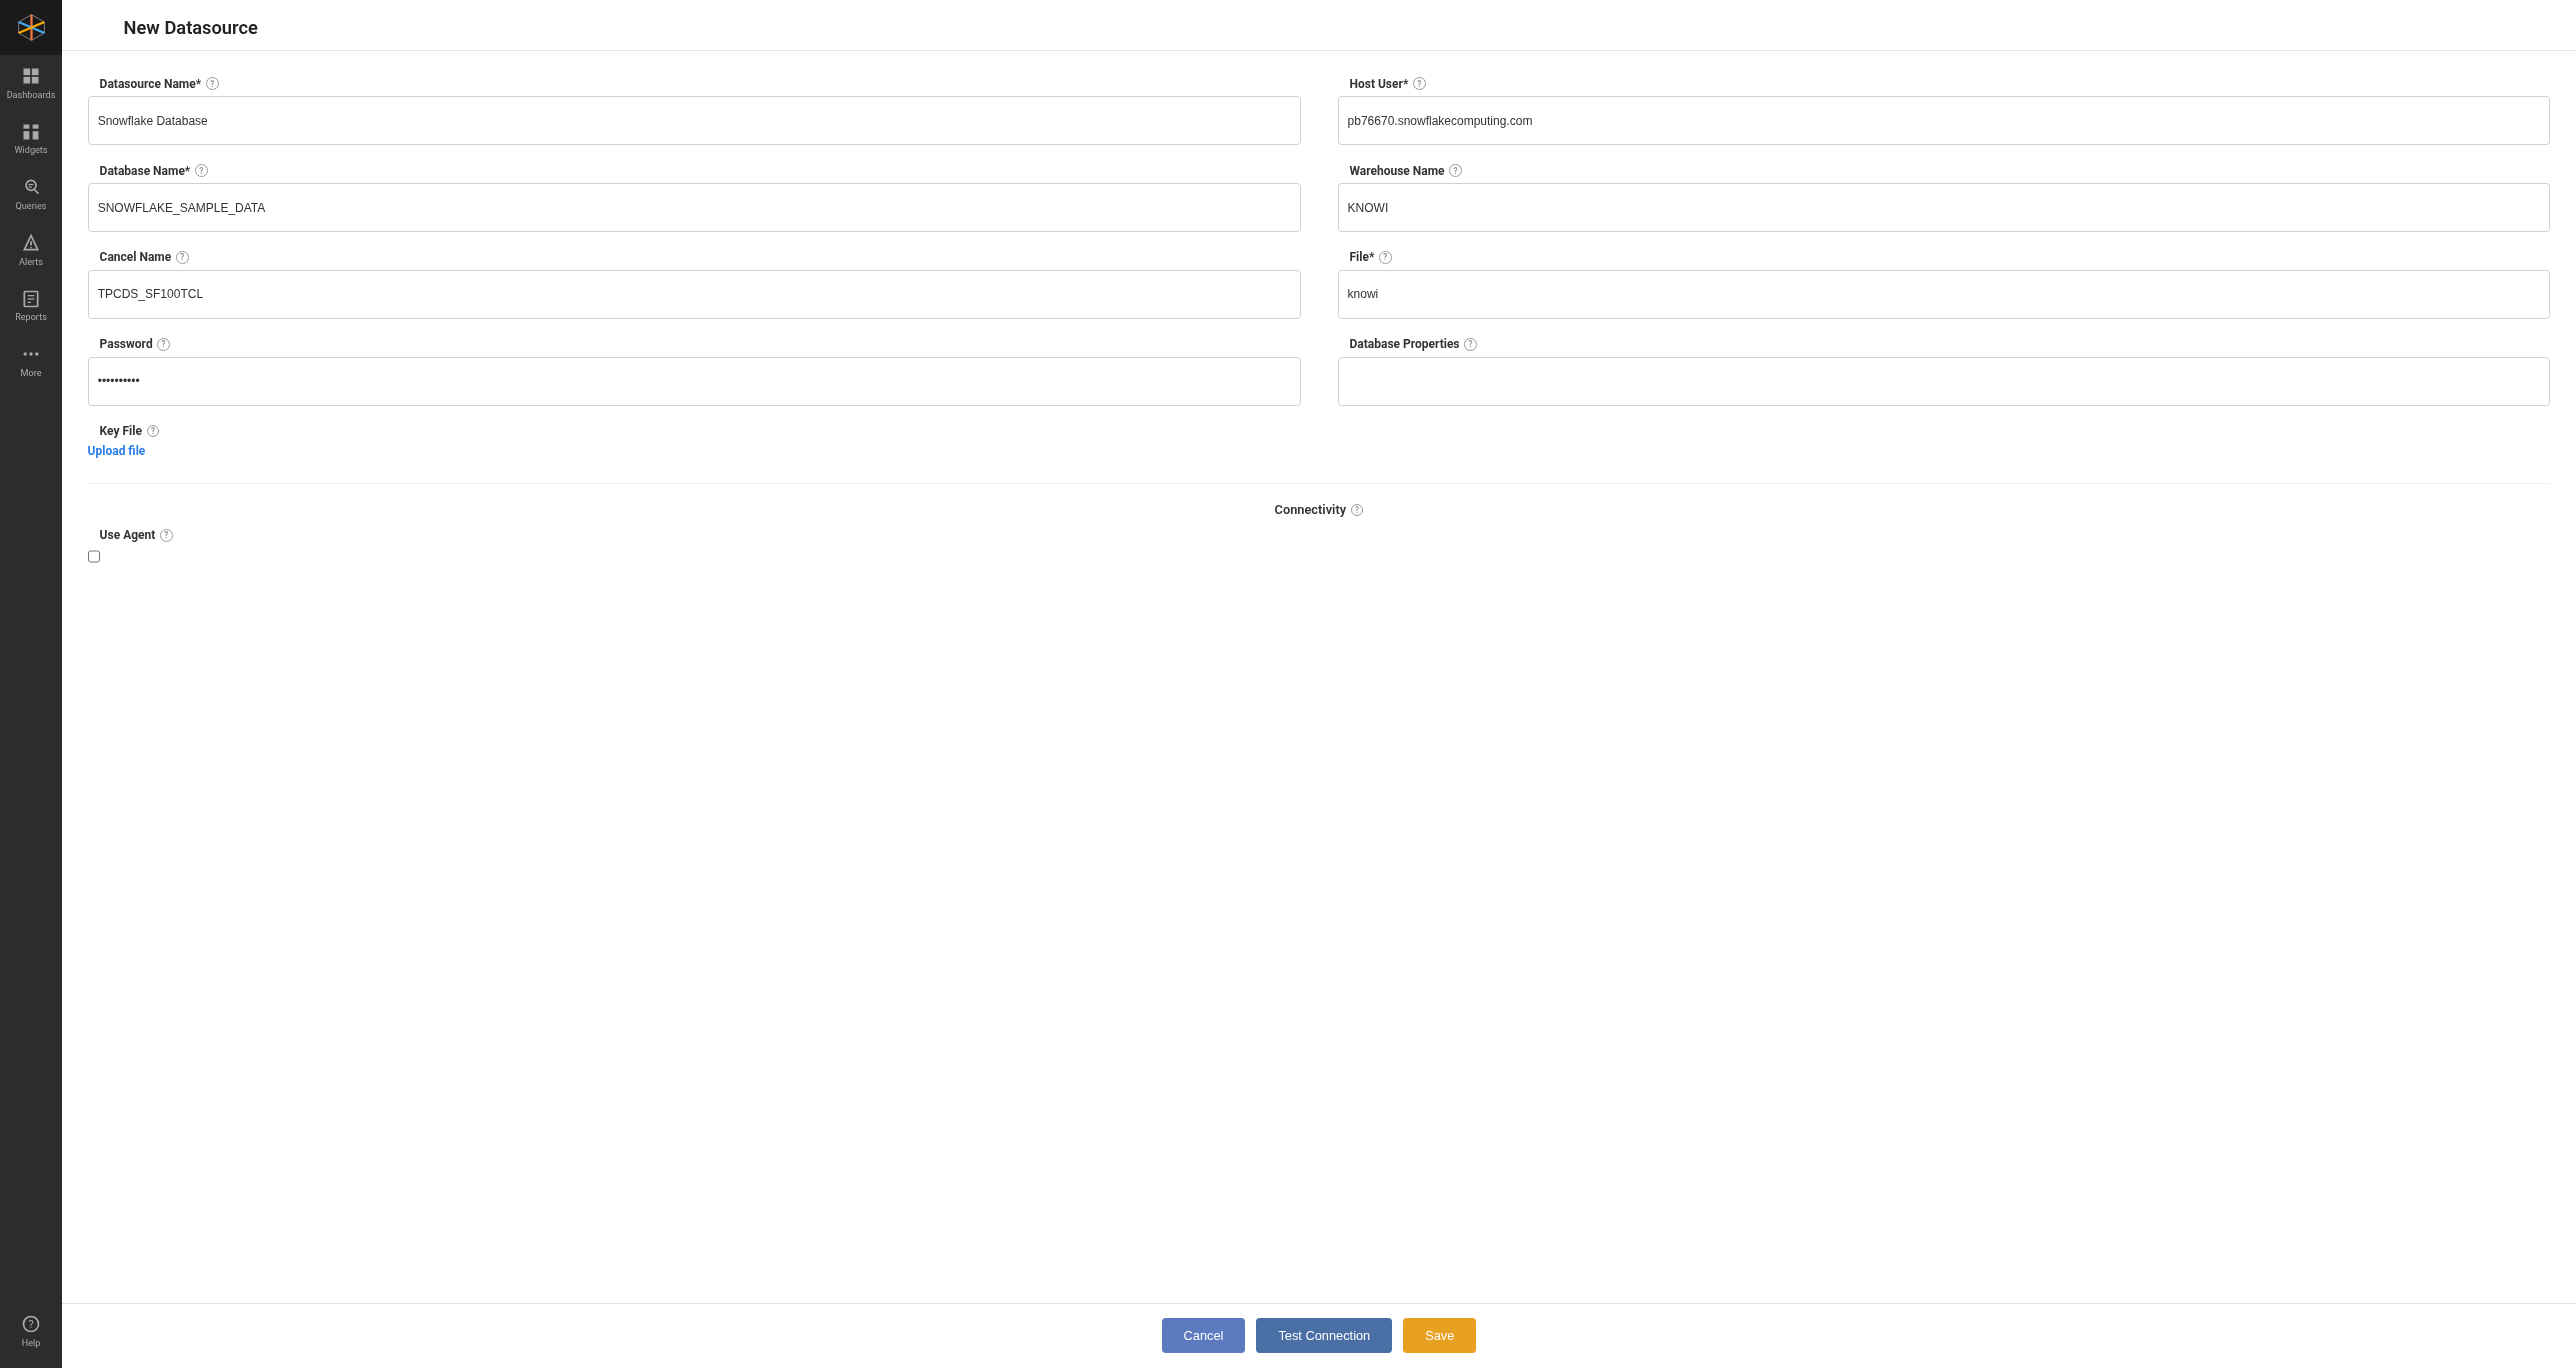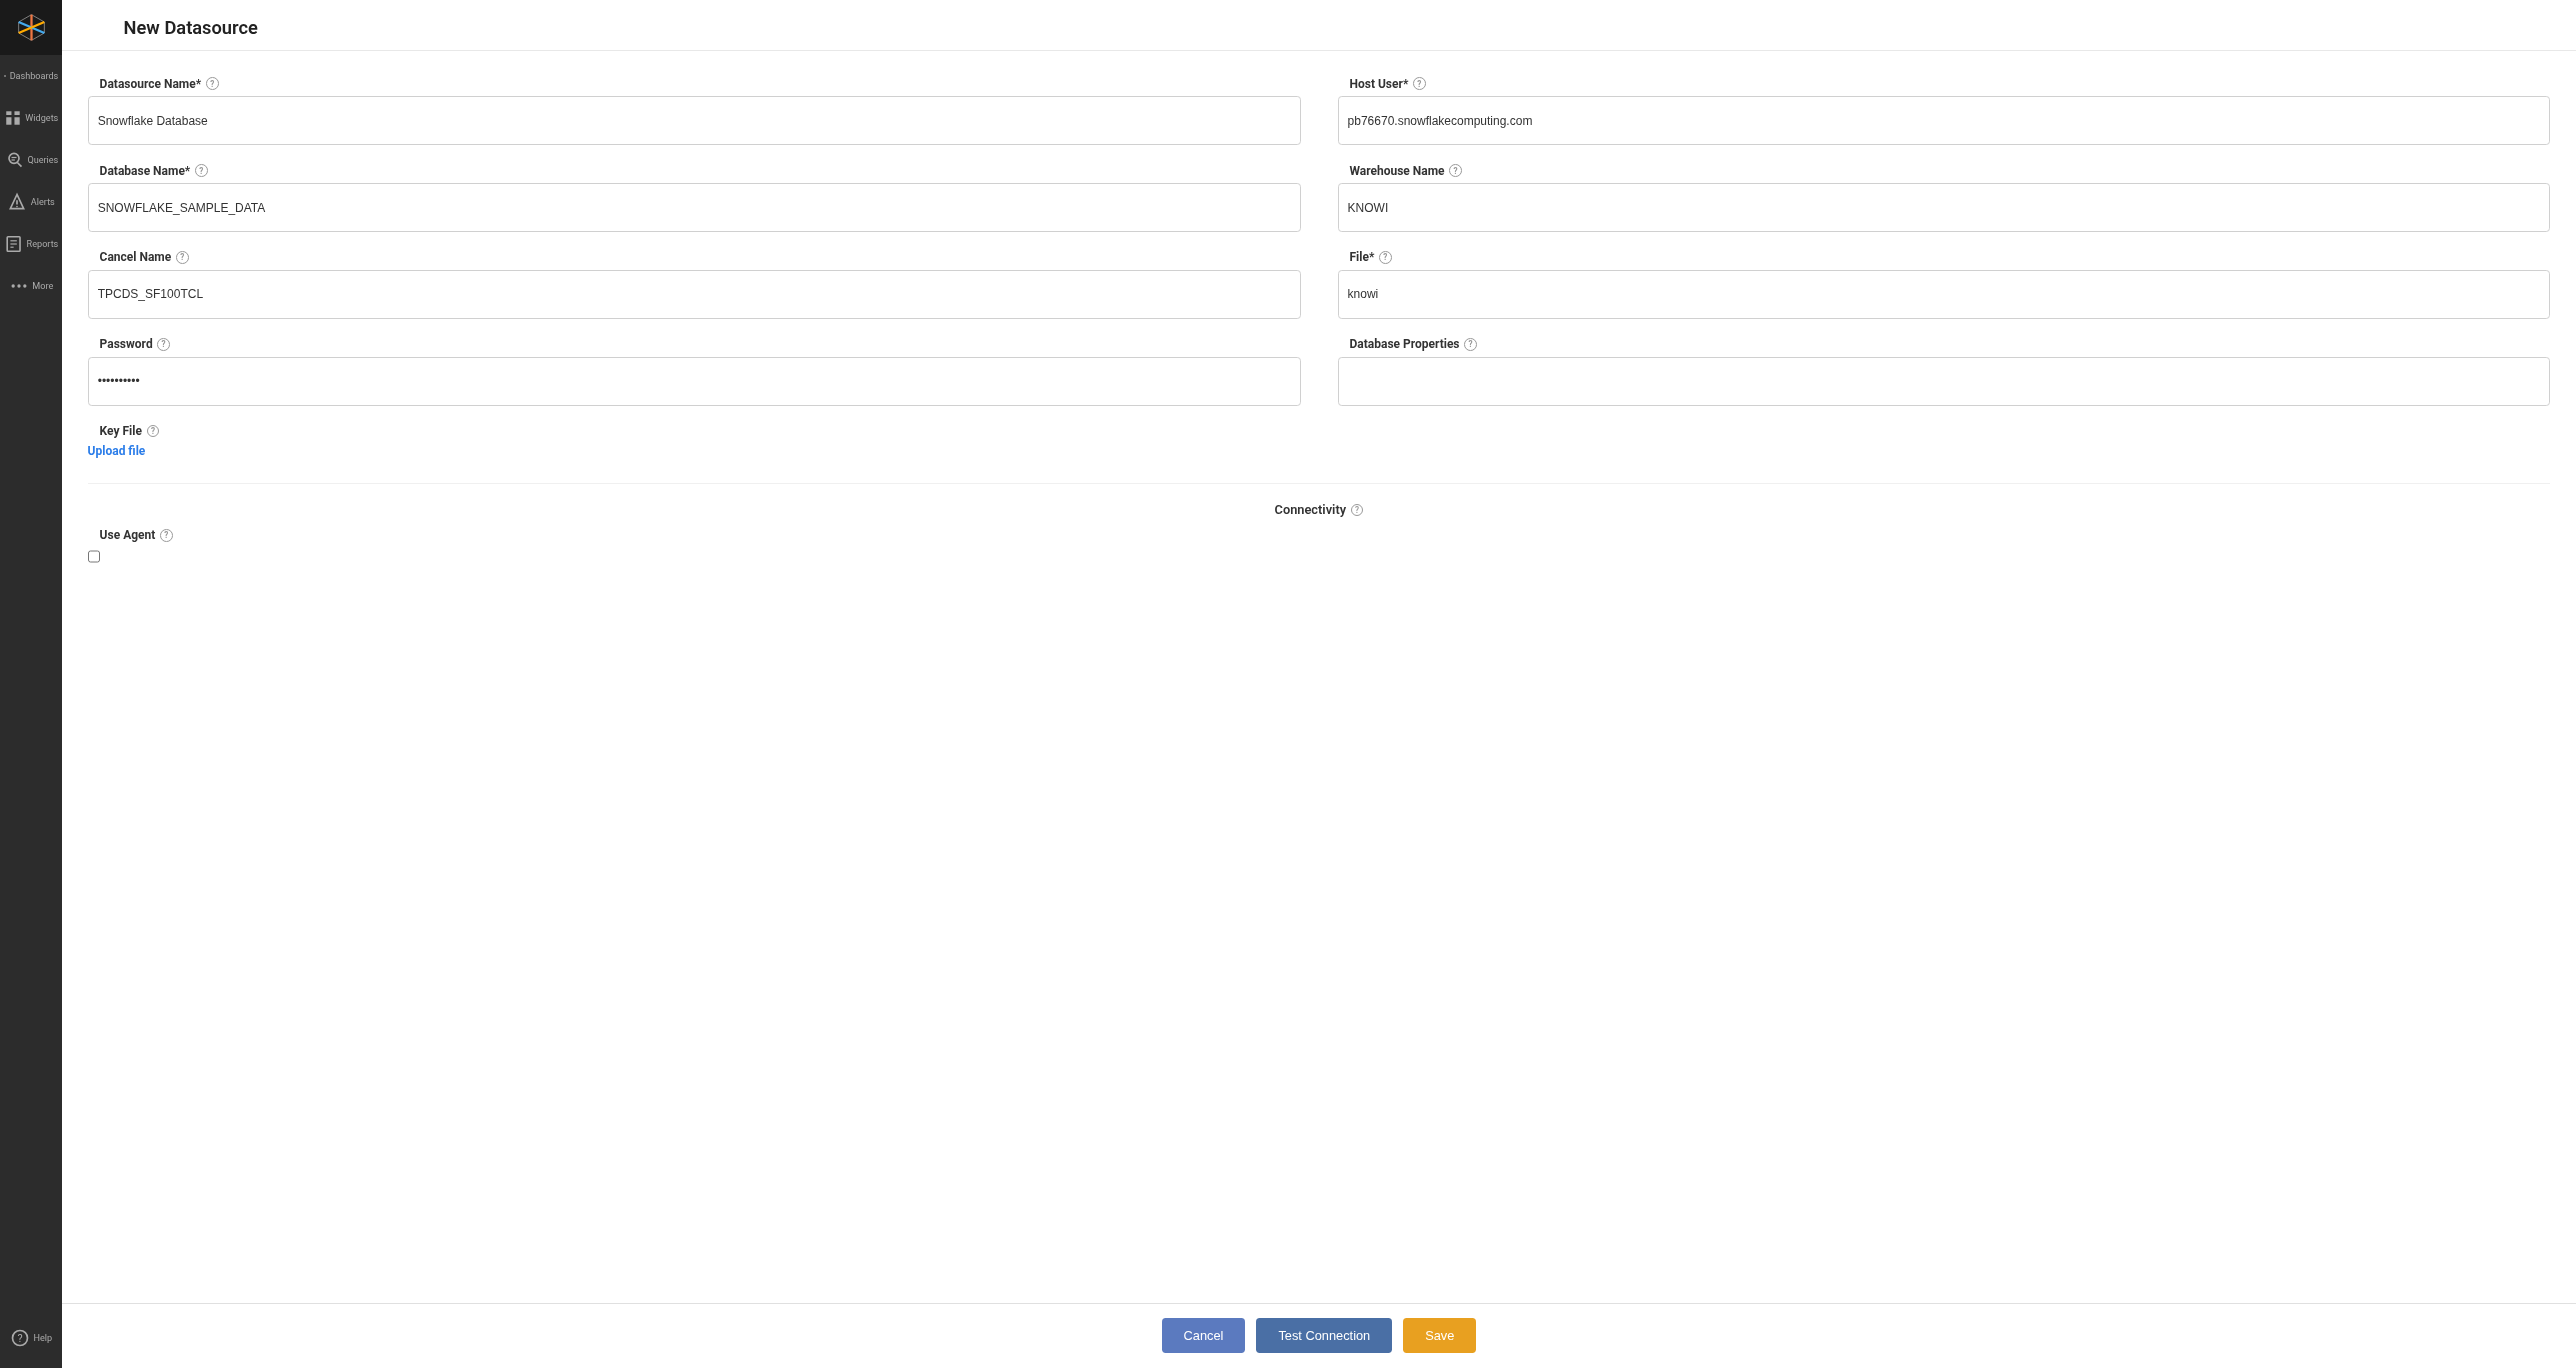--- a/index.html
+++ b/index.html
@@ -23,20 +23,21 @@
       align-items: center;
       justify-content: center;
       background: #1a1a1a;
     }
     .logo-icon {
       width: 33px;
       height: 33px;
     }
     .sidebar-item {
       display: flex;
+      flex-direction: column;
       align-items: center;
       justify-content: center;
       width: 100%;
       padding: 11px 3.7px;
       cursor: pointer;
       color: #aaa;
       font-size: 10px;
       gap: 3.7px;
     }
     .sidebar-item svg { width: 20px; height: 20px; fill: currentColor; }

